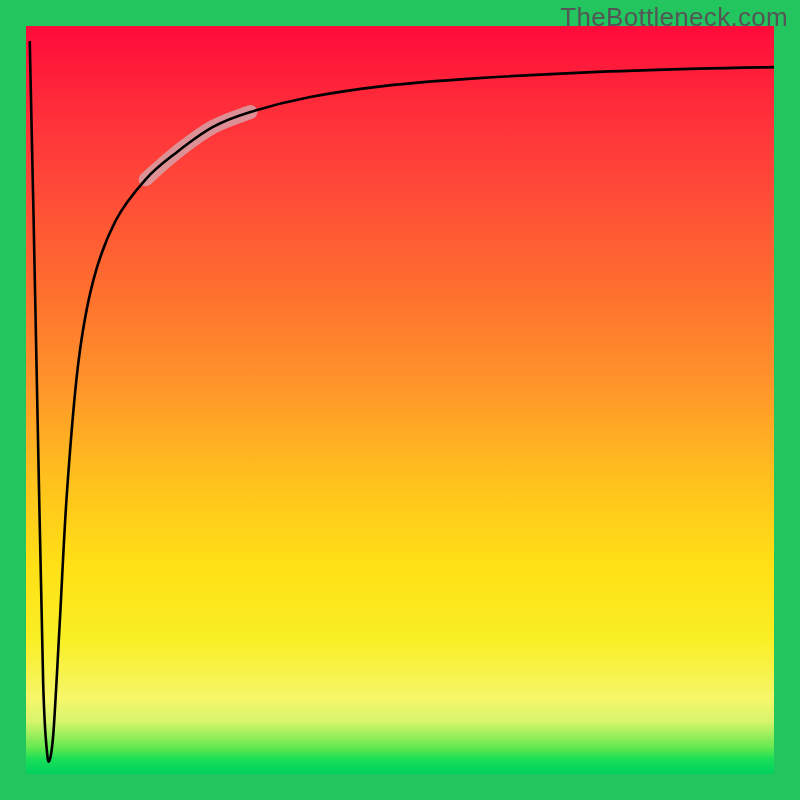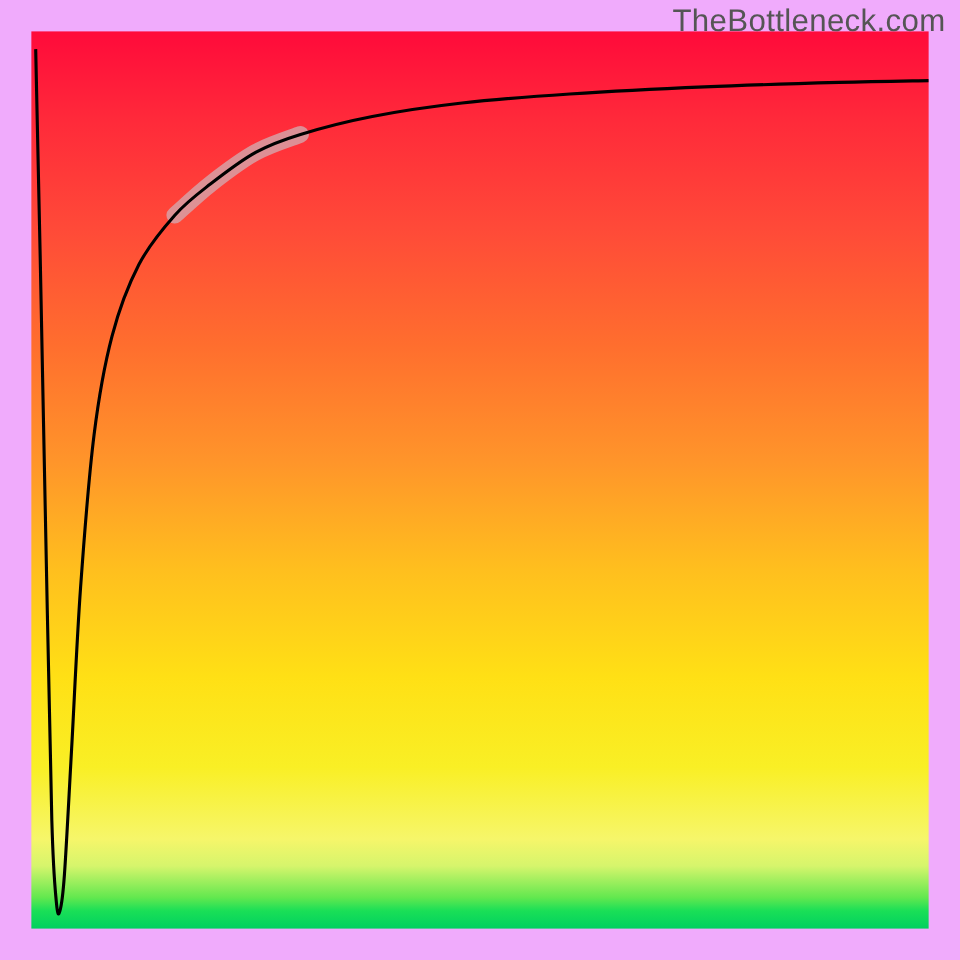--- a/index.html
+++ b/index.html
@@ -8,21 +8,21 @@
     width: 800px;
     height: 800px;
     background: #000;
     font-family: Arial, Helvetica, sans-serif;
     overflow: hidden;
   }
   .frame {
     position: relative;
     width: 800px;
     height: 800px;
-    background: #f0abfc;
+    background: #22c55e;
   }
   .watermark {
     position: absolute;
     top: 2px;
     right: 12px;
     font-size: 26px;
     font-weight: 500;
     color: #555;
     letter-spacing: 0.3px;
     z-index: 5;

